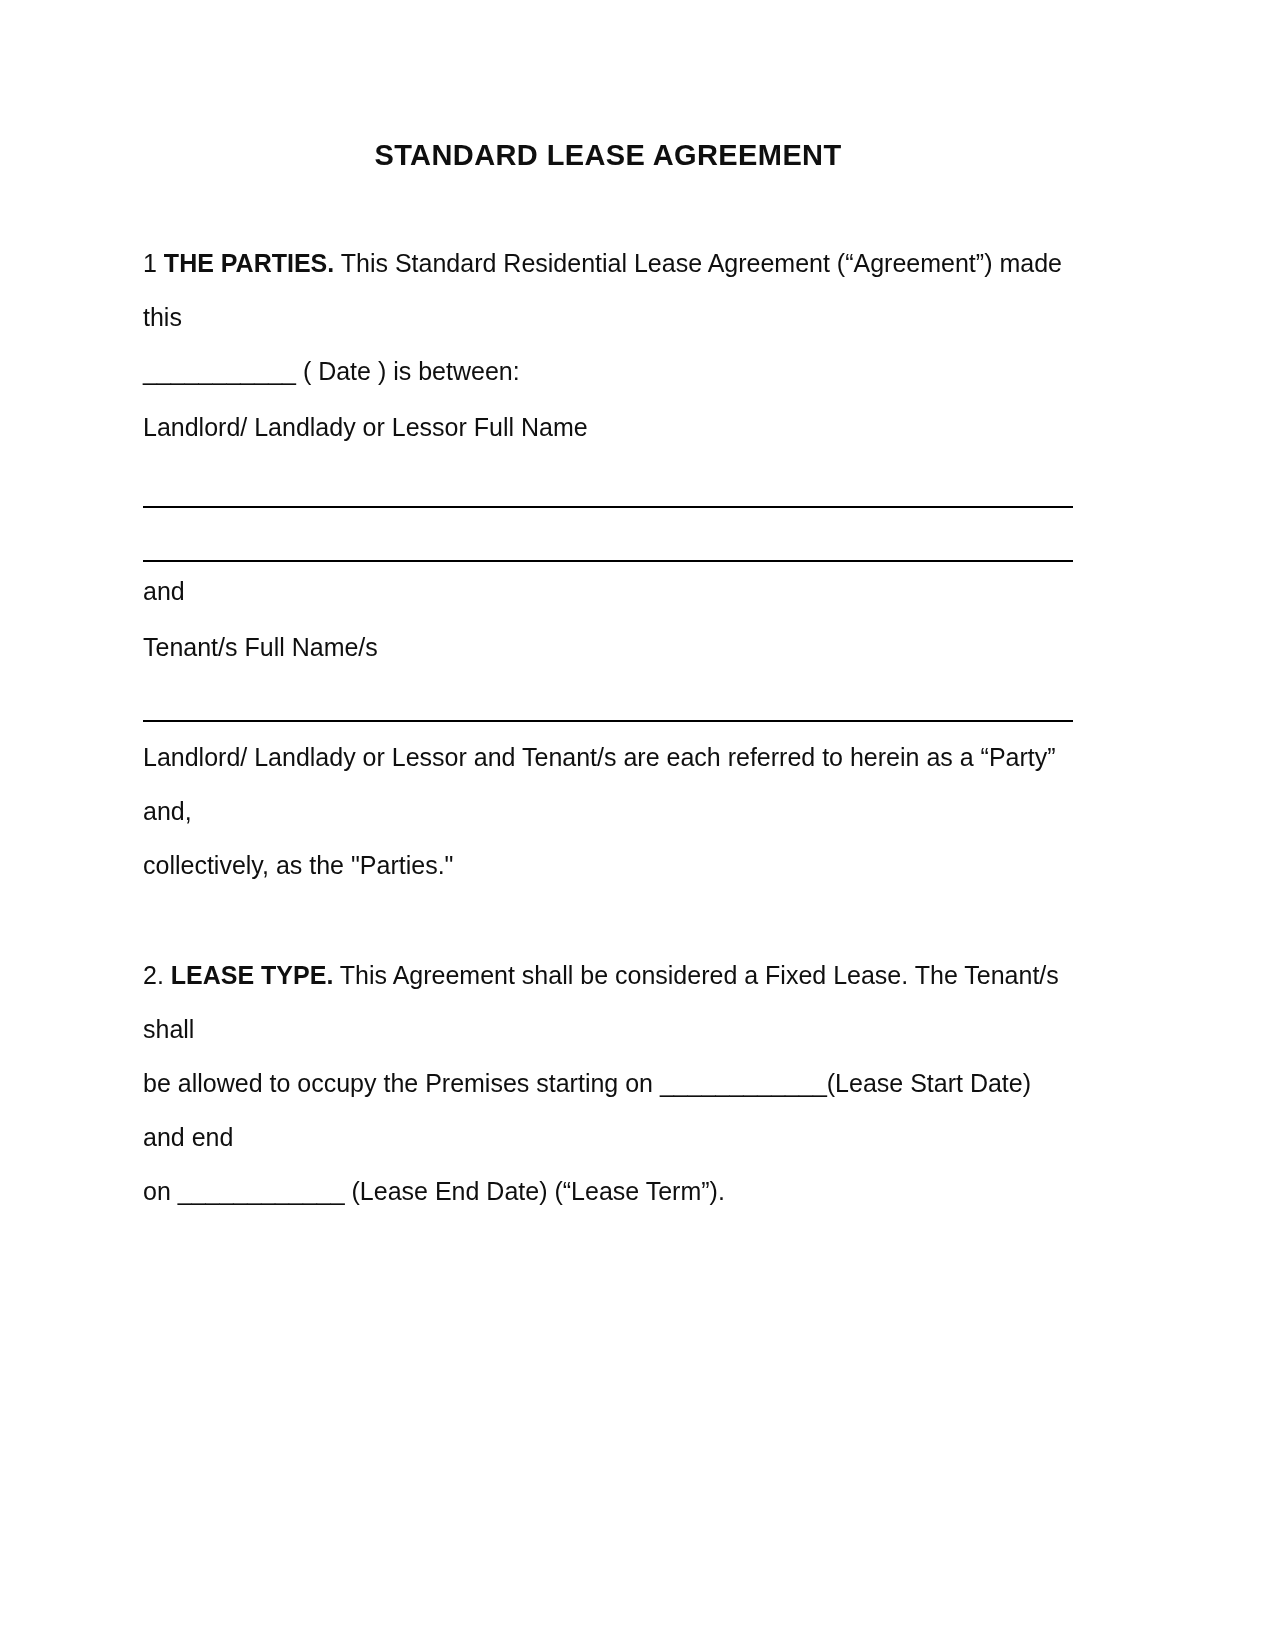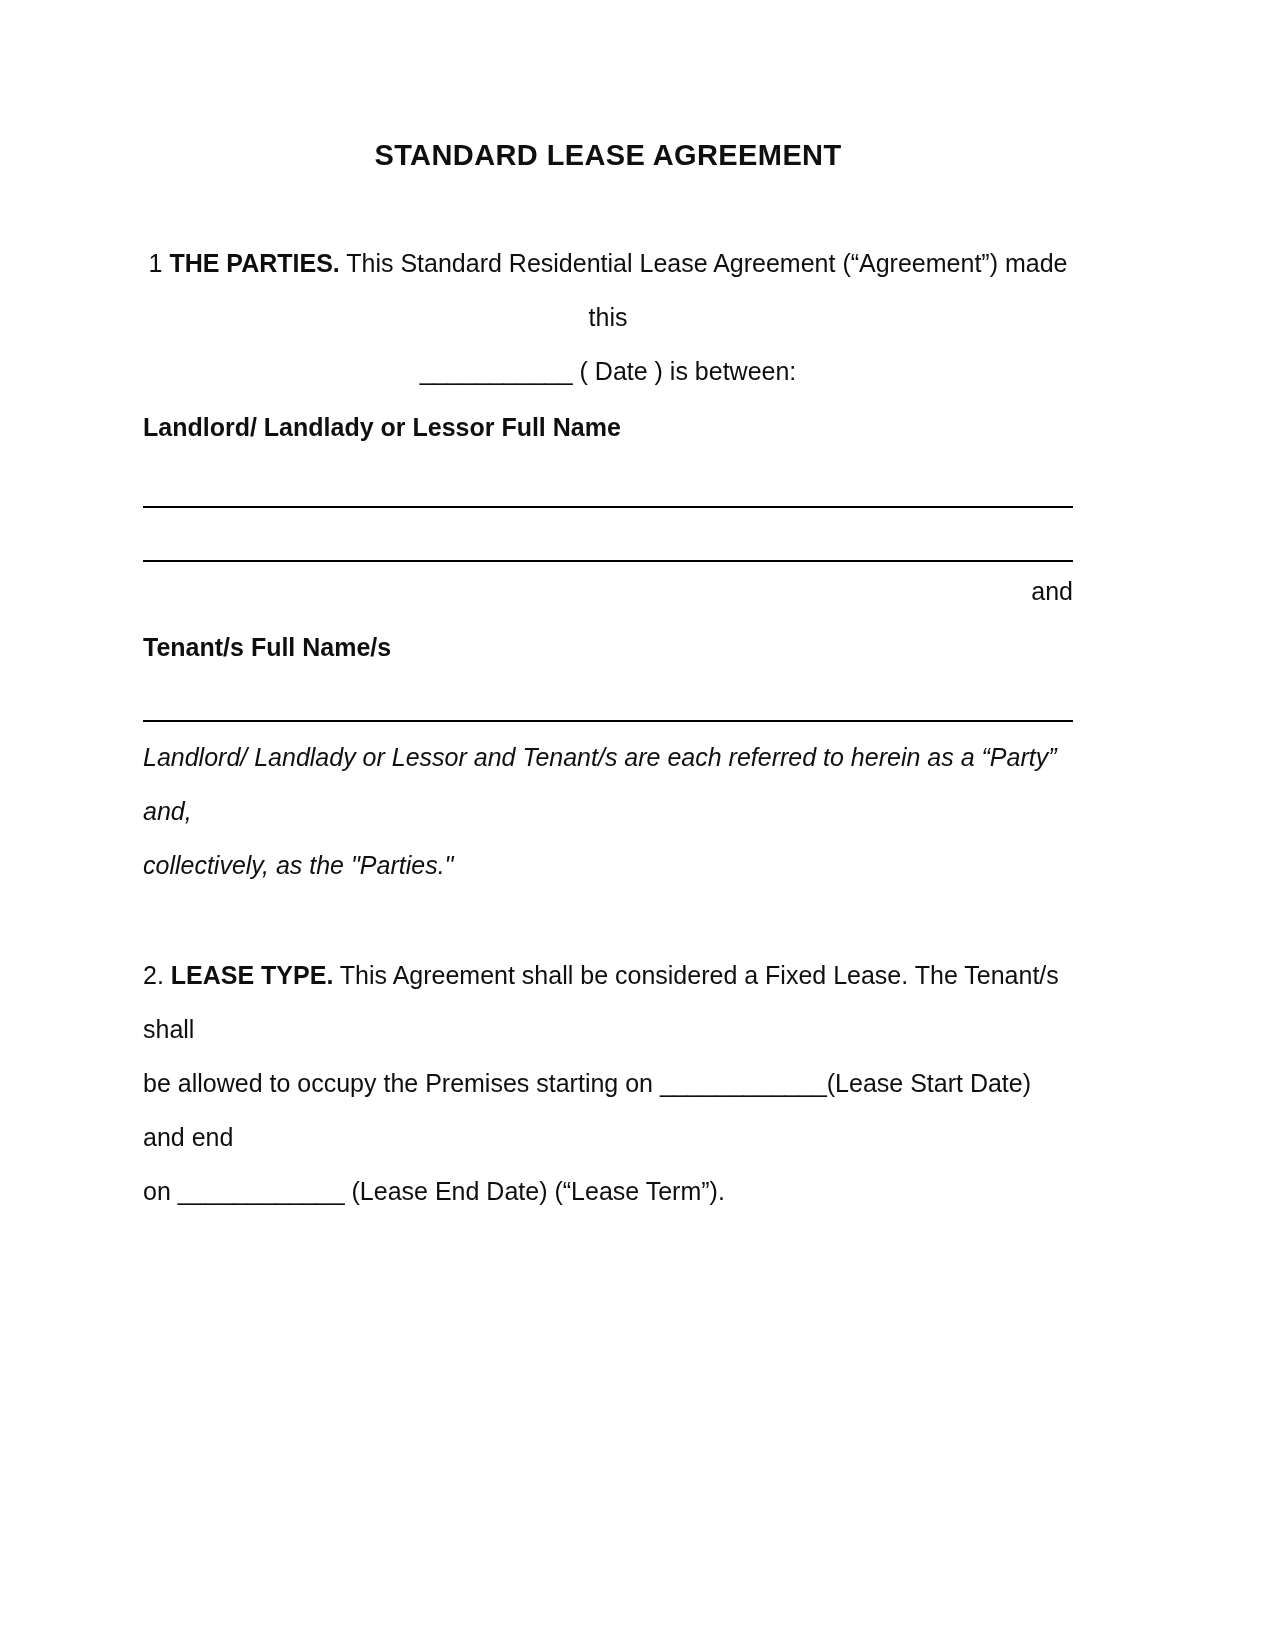--- a/index.html
+++ b/index.html
@@ -20,32 +20,32 @@
   }
   .title {
     font-size: 29px;
     font-weight: bold;
     text-align: center;
     line-height: 34px;
     margin: 0;
     letter-spacing: 0.4px;
   }
   p, .para, .lbl, .plain { margin: 0; }
-  .p-parties { margin-top: 64px; text-align: center; }
-  .lbl { font-weight: bold; margin-top: 2px; }
-  .plain { margin-top: 2px; text-align: right; }
+  .p-parties { margin-top: 64px; }
+  .lbl { font-weight: normal; margin-top: 2px; }
+  .plain { margin-top: 2px; }
   .rule {
     height: 0;
     border-bottom: 2px solid #000;
     width: 100%;
   }
   .rule-a { margin-top: 52px; }
   .rule-b { margin-top: 52px; }
   .rule-c { margin-top: 46px; }
-  .p-party { margin-top: 8px; font-style: italic; }
+  .p-party { margin-top: 8px; }
   .p-agree { margin-top: 54px; }
   .jline {
     text-align: justify;
     text-align-last: justify;
   }
   .p-lease { margin-top: 56px; }
   b { font-weight: bold; }
 </style>
 </head>
 <body>

